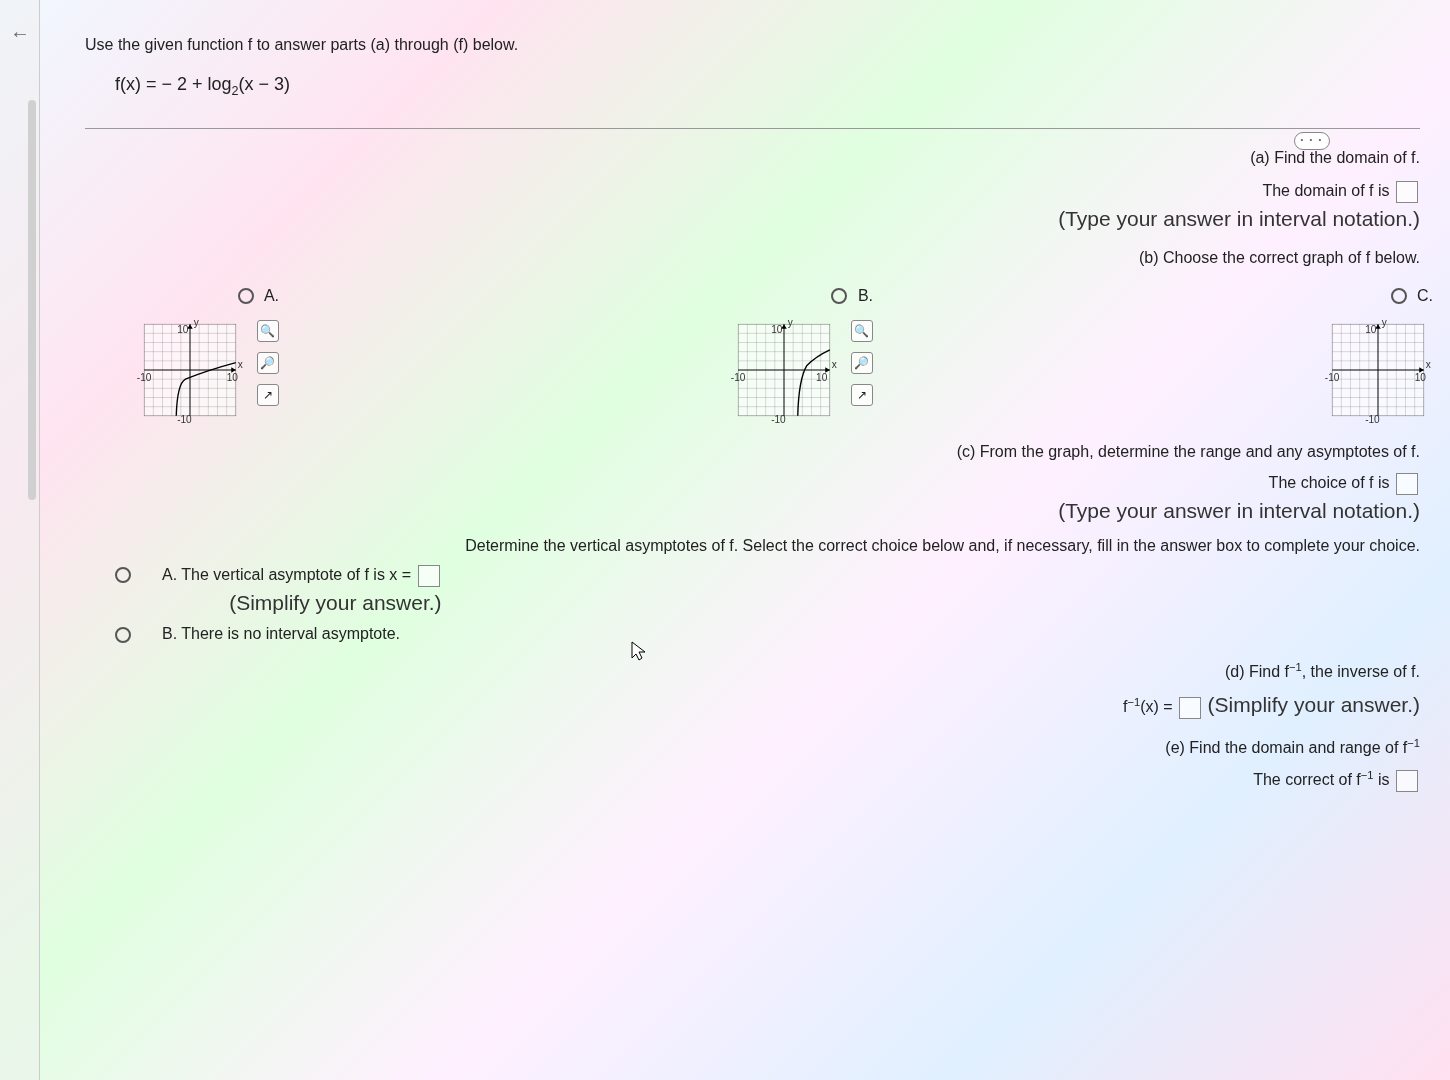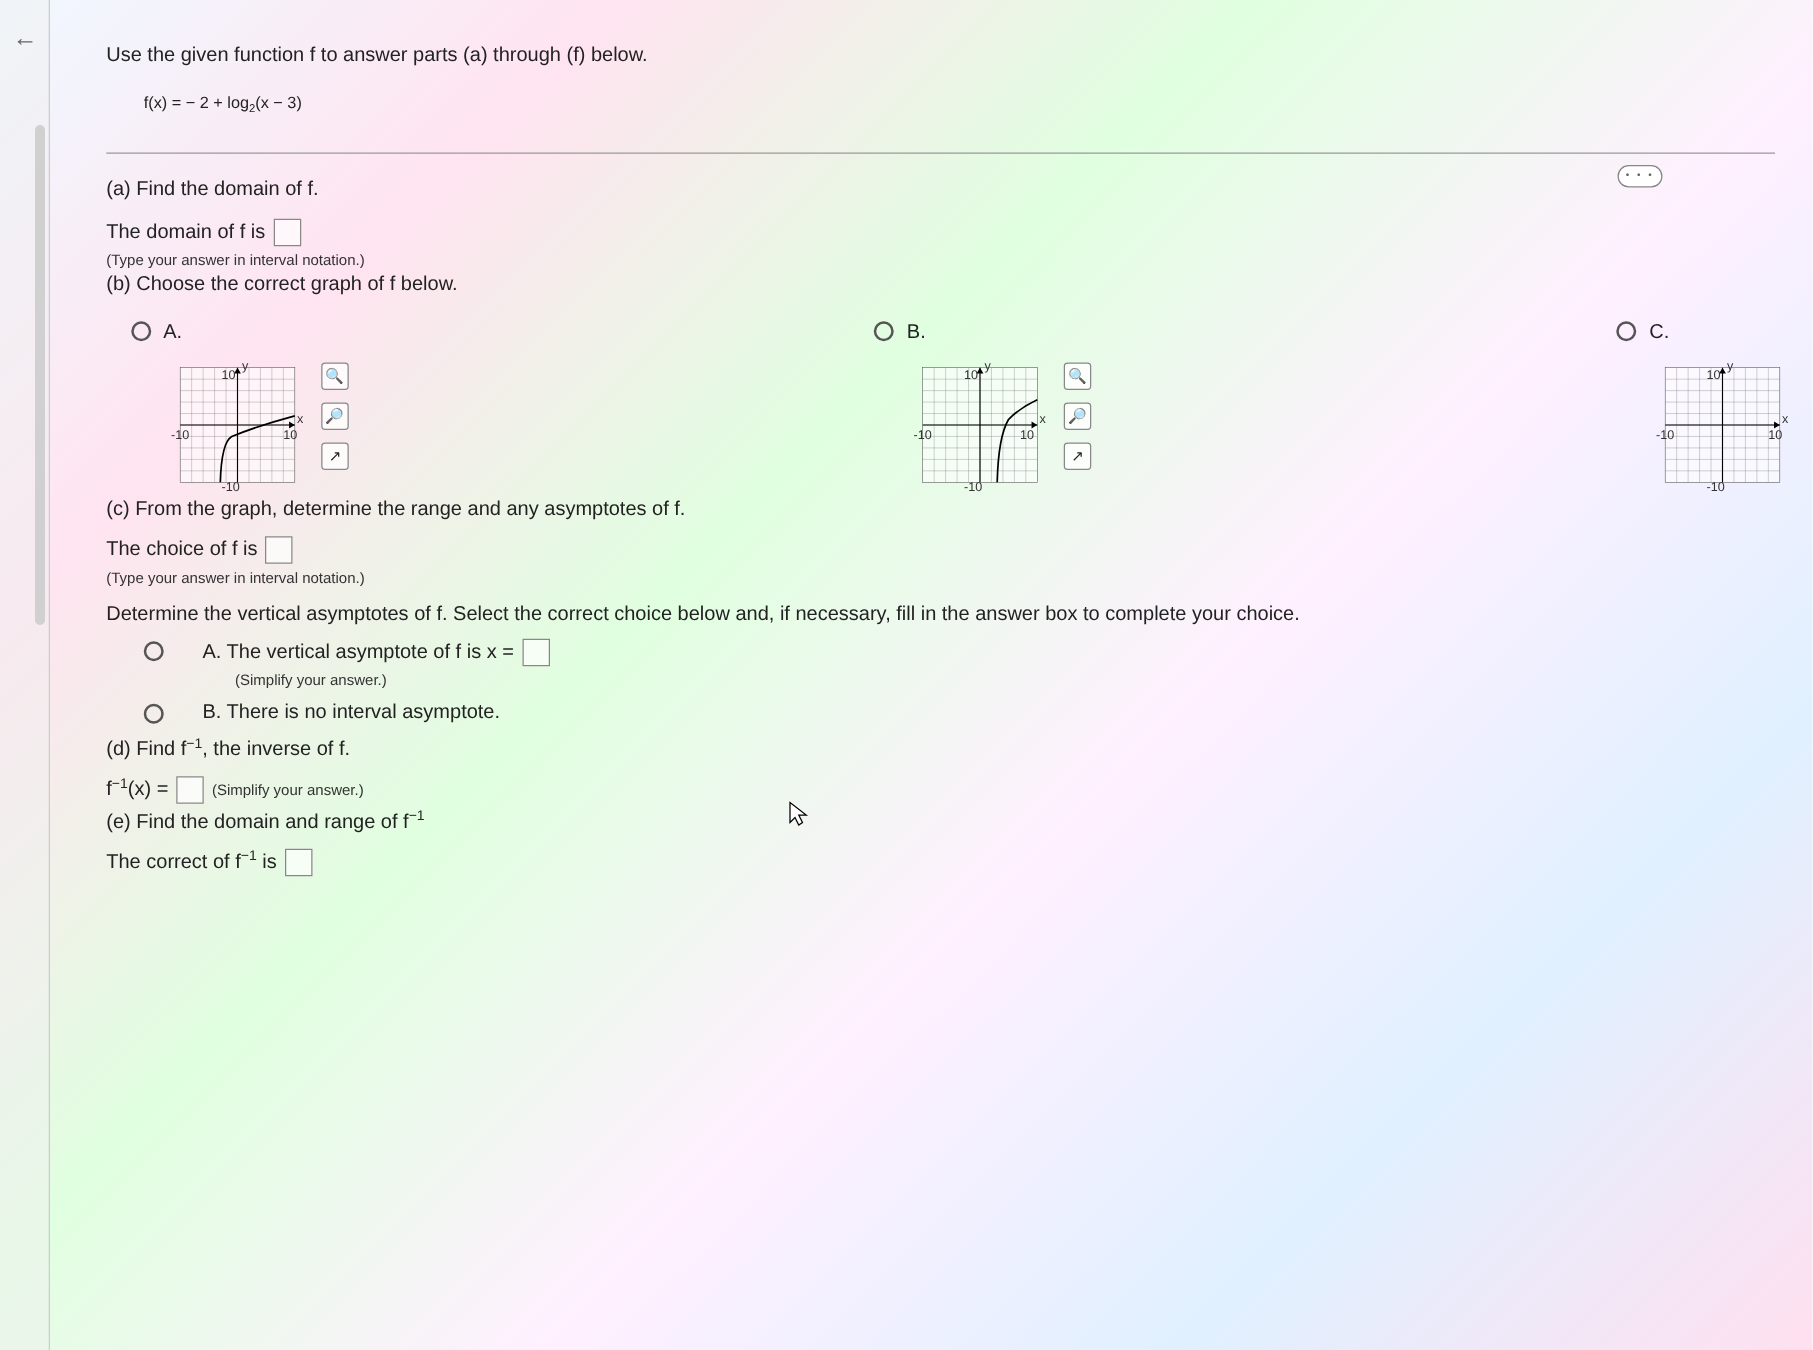--- a/index.html
+++ b/index.html
@@ -35,21 +35,21 @@
     width: 8px;
     height: 400px;
     background: #d0d0d0;
     border-radius: 4px;
   }
   .content {
     margin-left: 55px;
     padding: 36px 30px;
   }
   .intro { margin-bottom: 20px; }
-  .formula { margin: 15px 0 30px 30px; font-size: 13px; }
+  .formula { margin: 15px 0 30px 30px; font-size: 18px; }
   hr.divider {
     border: none;
     border-top: 1px solid #999;
     margin: 20px 0;
     position: relative;
   }
   .more-btn {
     position: absolute;
     right: 120px;
     top: 132px;
@@ -58,31 +58,31 @@
     border: 1px solid #888;
     border-radius: 9px;
     background: #fff;
     font-size: 8px;
     text-align: center;
     line-height: 14px;
     letter-spacing: 2px;
     color: #666;
     cursor: pointer;
   }
-  .section { margin: 4px 0; }
+  .section { margin: 18px 0; text-align: right; }
   .input-box {
     display: inline-block;
     width: 22px;
     height: 22px;
     border: 1px solid #888;
     background: rgba(255,255,255,0.7);
     vertical-align: middle;
     margin: 0 2px;
   }
-  .hint { font-size: 12px; color: #333; margin-top: 4px; }
+  .hint { font-size: 21px; color: #333; margin-top: 4px; }
   .choices-row {
     display: flex;
     gap: 420px;
     margin-top: 20px;
     margin-left: 20px;
   }
   .choice-block { }
   .choice-head { margin-bottom: 10px; }
   .radio {
     display: inline-block;

